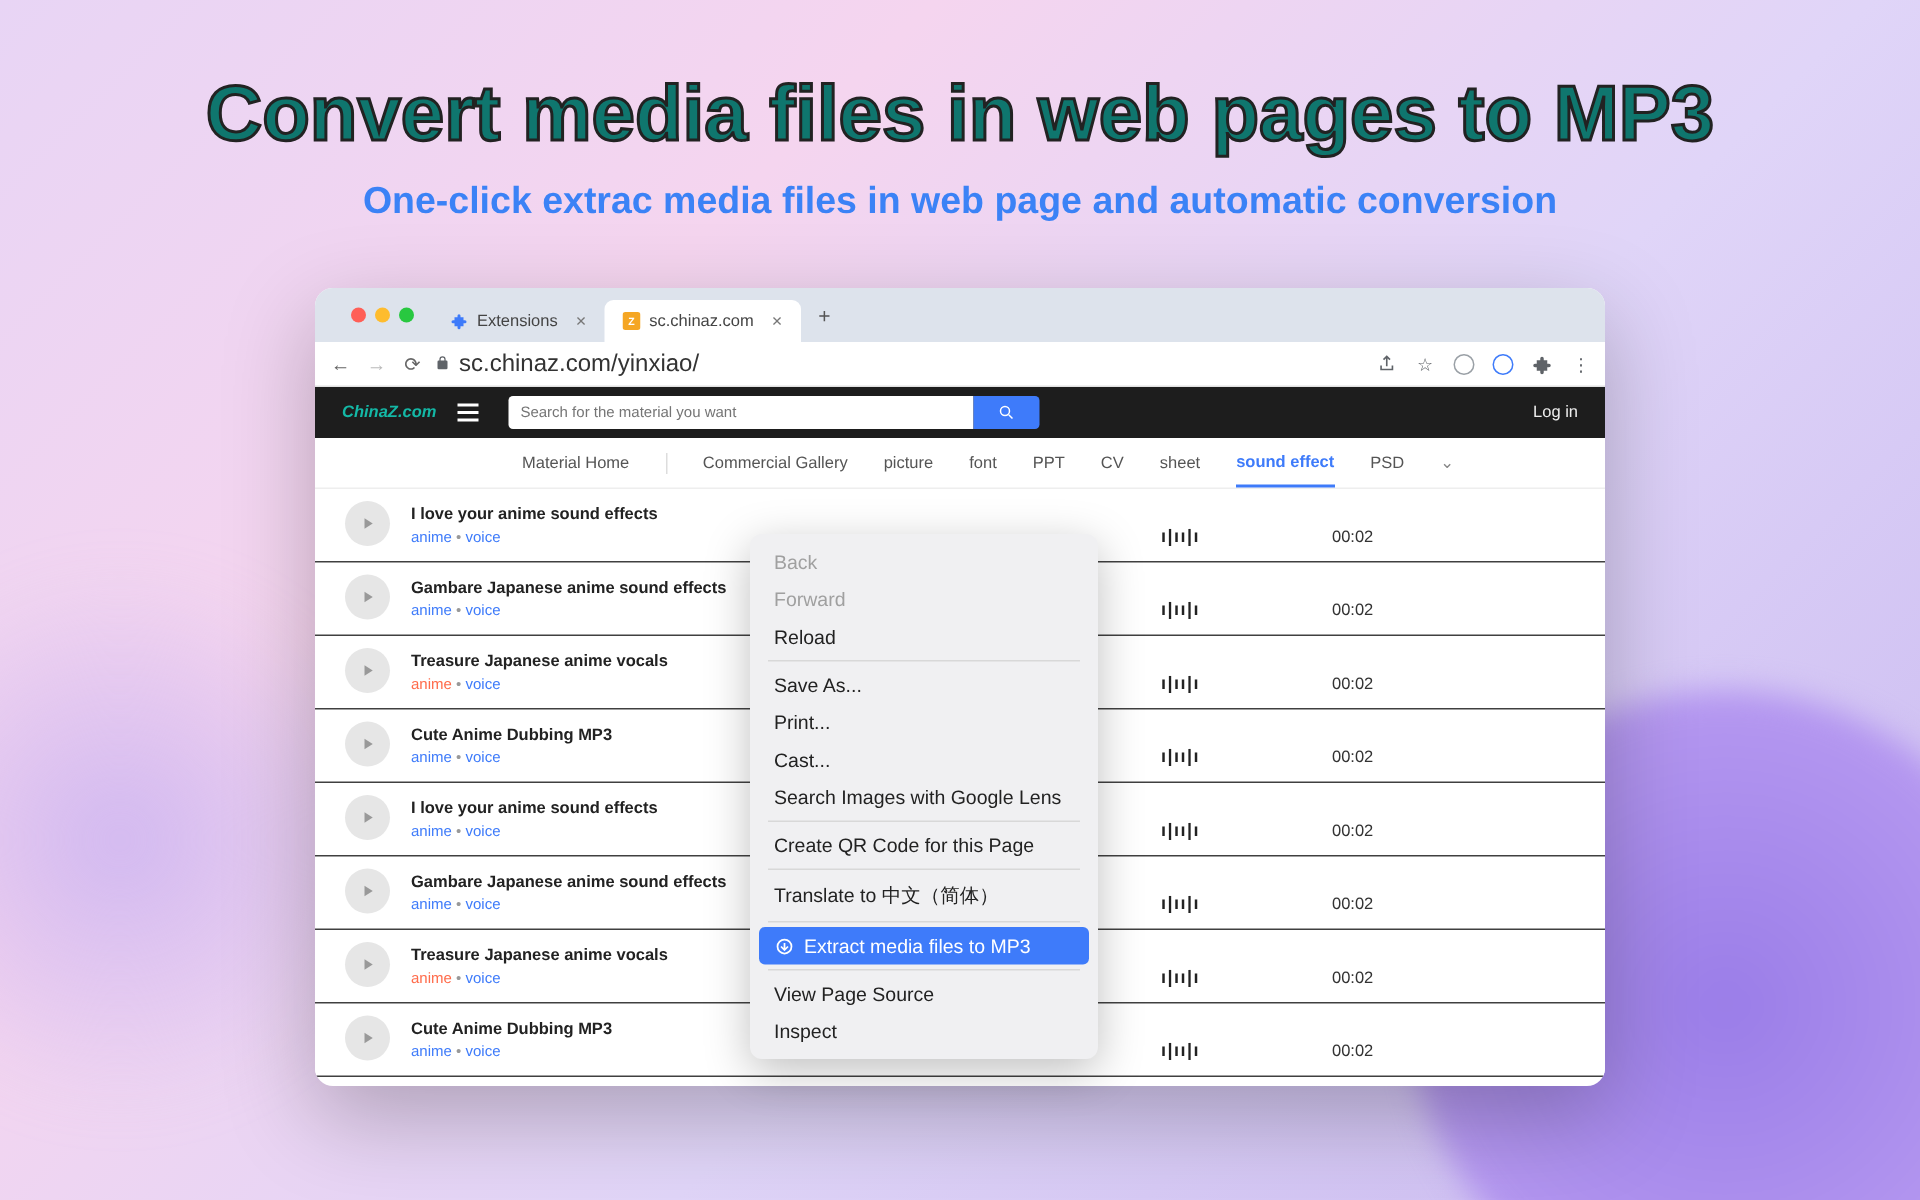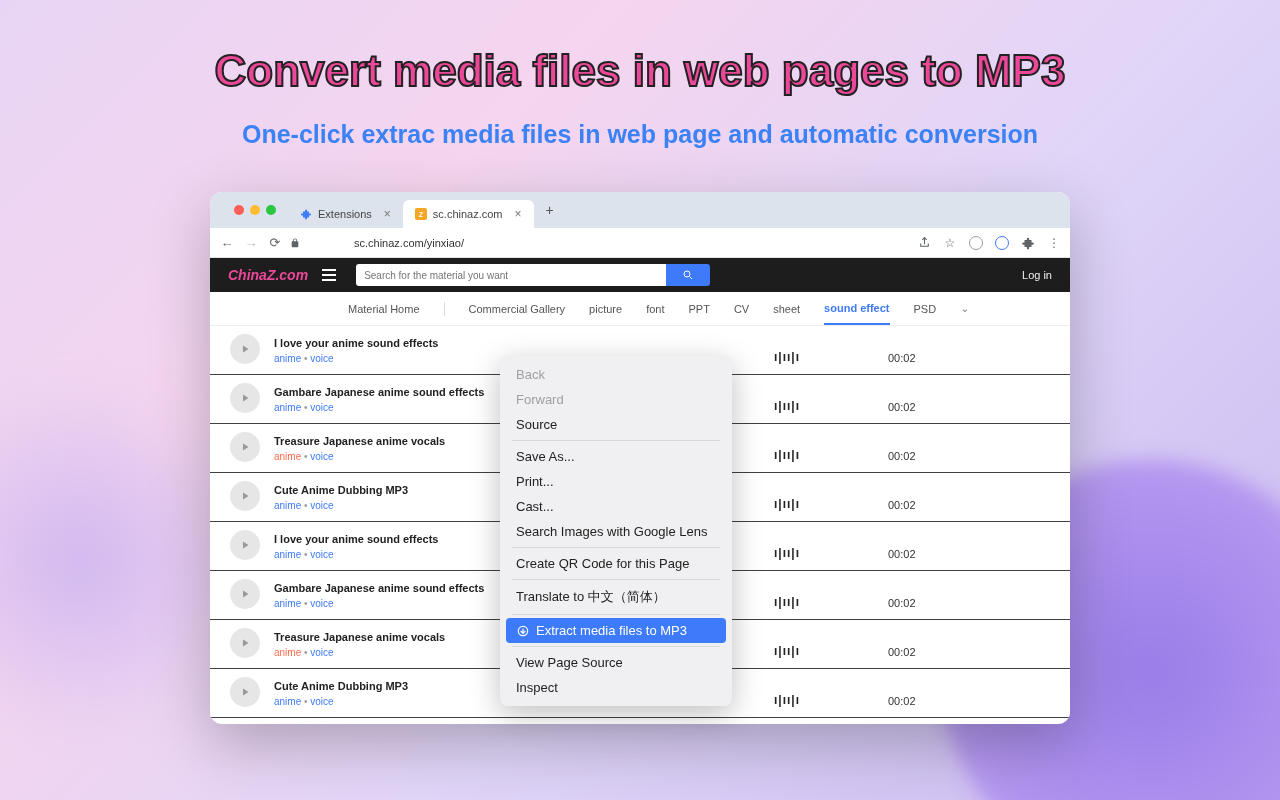--- a/index.html
+++ b/index.html
@@ -7,21 +7,21 @@
   font-family: -apple-system, BlinkMacSystemFont, "Segoe UI", Arial, sans-serif;
   width: 1280px; height: 800px; overflow: hidden;
   background: linear-gradient(135deg, #e8d5f5 0%, #f5d5ef 30%, #e0d5f8 60%, #c8b8f0 100%);
   position: relative;
 }
 .bg-blob1 { position: absolute; right: -80px; bottom: -80px; width: 420px; height: 420px; border-radius: 50%; background: radial-gradient(circle, #9a7de8 0%, #b598f0 70%, transparent 100%); filter: blur(10px); }
 .bg-blob2 { position: absolute; left: -100px; bottom: 60px; width: 360px; height: 360px; border-radius: 50%; background: radial-gradient(circle, #d0b8f0 0%, transparent 70%); filter: blur(20px); }
 
 .headline {
   position: absolute; left: 0; right: 0; top: 46px; text-align: center;
-  font-size: 44px; font-weight: 700; color: #ec4899;
+  font-size: 52px; font-weight: 700; color: #0f766e;
   -webkit-text-stroke: 2px #222; text-stroke: 2px #222;
 }
 .subheadline {
   position: absolute; left: 0; right: 0; top: 120px; text-align: center;
   font-size: 25px; font-weight: 700; color: #3b82f6;
 }
 
 .browser {
   position: absolute; left: 210px; top: 192px; width: 860px; height: 532px;
   background: #fff; border-radius: 12px; overflow: hidden;
@@ -38,28 +38,28 @@
 .tab.inactive { background: #dde3ec; }
 .tabicon { width: 12px; height: 12px; display: inline-block; }
 .tab-x { color: #777; font-size: 12px; margin-left: 6px; cursor: pointer; }
 .newtab { margin-left: 6px; font-size: 14px; color: #555; padding: 2px 6px; cursor: pointer; }
 
 
 .addrbar { height: 30px; background: #fff; border-bottom: 1px solid #e2e2e2; display: flex; align-items: center; padding: 0 8px; gap: 6px; }
 .navbtn { width: 18px; height: 18px; display: flex; align-items: center; justify-content: center; color: #666; cursor: pointer; font-size: 13px; }
 .navbtn.dis { color: #bbb; }
 .lockpad { width: 10px; color: #5f6368; }
-.url { font-size: 11px; color: #333; flex: 0 0 auto; margin-left: 48px; }
+.url { font-size: 16px; color: #333; flex: 0 0 auto; }
 .addr-spacer { flex: 1; }
 .addr-icon { width: 16px; height: 16px; display: flex; align-items: center; justify-content: center; color: #5f6368; font-size: 12px; margin-left: 4px; cursor: pointer; }
 .round-icon { border-radius: 50%; border: 1.5px solid currentColor; width: 14px; height: 14px; }
 
 
 .siteheader { height: 34px; background: #1d1d1d; display: flex; align-items: center; padding: 0 18px; gap: 14px; }
-.logo { color: #ec4899; font-size: 14px; font-weight: 700; font-style: italic; text-align: right; }
+.logo { color: #14b8a6; font-size: 11px; font-weight: 700; font-style: italic; text-align: right; }
 .hamburger { display: flex; flex-direction: column; gap: 3px; cursor: pointer; }
 .hamburger span { width: 14px; height: 2px; background: #fff; }
 .search-wrap { display: flex; margin-left: 6px; }
 .search-input { width: 310px; height: 22px; border: none; border-radius: 3px 0 0 3px; padding: 0 8px; font-size: 10px; background: #fff; }
 .search-btn { width: 44px; height: 22px; border: none; background: #3e7bfa; border-radius: 0 3px 3px 0; display: flex; align-items: center; justify-content: center; cursor: pointer; }
 .search-btn svg { width: 12px; height: 12px; }
 .login { margin-left: auto; color: #eee; font-size: 11px; cursor: pointer; }
 
 
 .sitenav { height: 34px; background: #fff; border-bottom: 1px solid #eee; display: flex; align-items: center; padding: 0 18px; gap: 24px; font-size: 11px; color: #555; }
@@ -335,21 +335,21 @@
     <div class="wave">ı|ıı|ı</div>
     <div class="duration">00:02</div>
   </div>
     </div>
 
 </div>
 
 <div class="ctxmenu">
   <div class="ctx-item disabled">Back</div>
   <div class="ctx-item disabled">Forward</div>
-  <div class="ctx-item">Source</div>
+  <div class="ctx-item">Reload</div>
   <div class="ctx-sep"></div>
   <div class="ctx-item">Save As...</div>
   <div class="ctx-item">Print...</div>
   <div class="ctx-item">Cast...</div>
   <div class="ctx-item">Search Images with Google Lens</div>
   <div class="ctx-sep"></div>
   <div class="ctx-item">Create QR Code for this Page</div>
   <div class="ctx-sep"></div>
   <div class="ctx-item">Translate to 中文（简体）</div>
   <div class="ctx-sep"></div>

